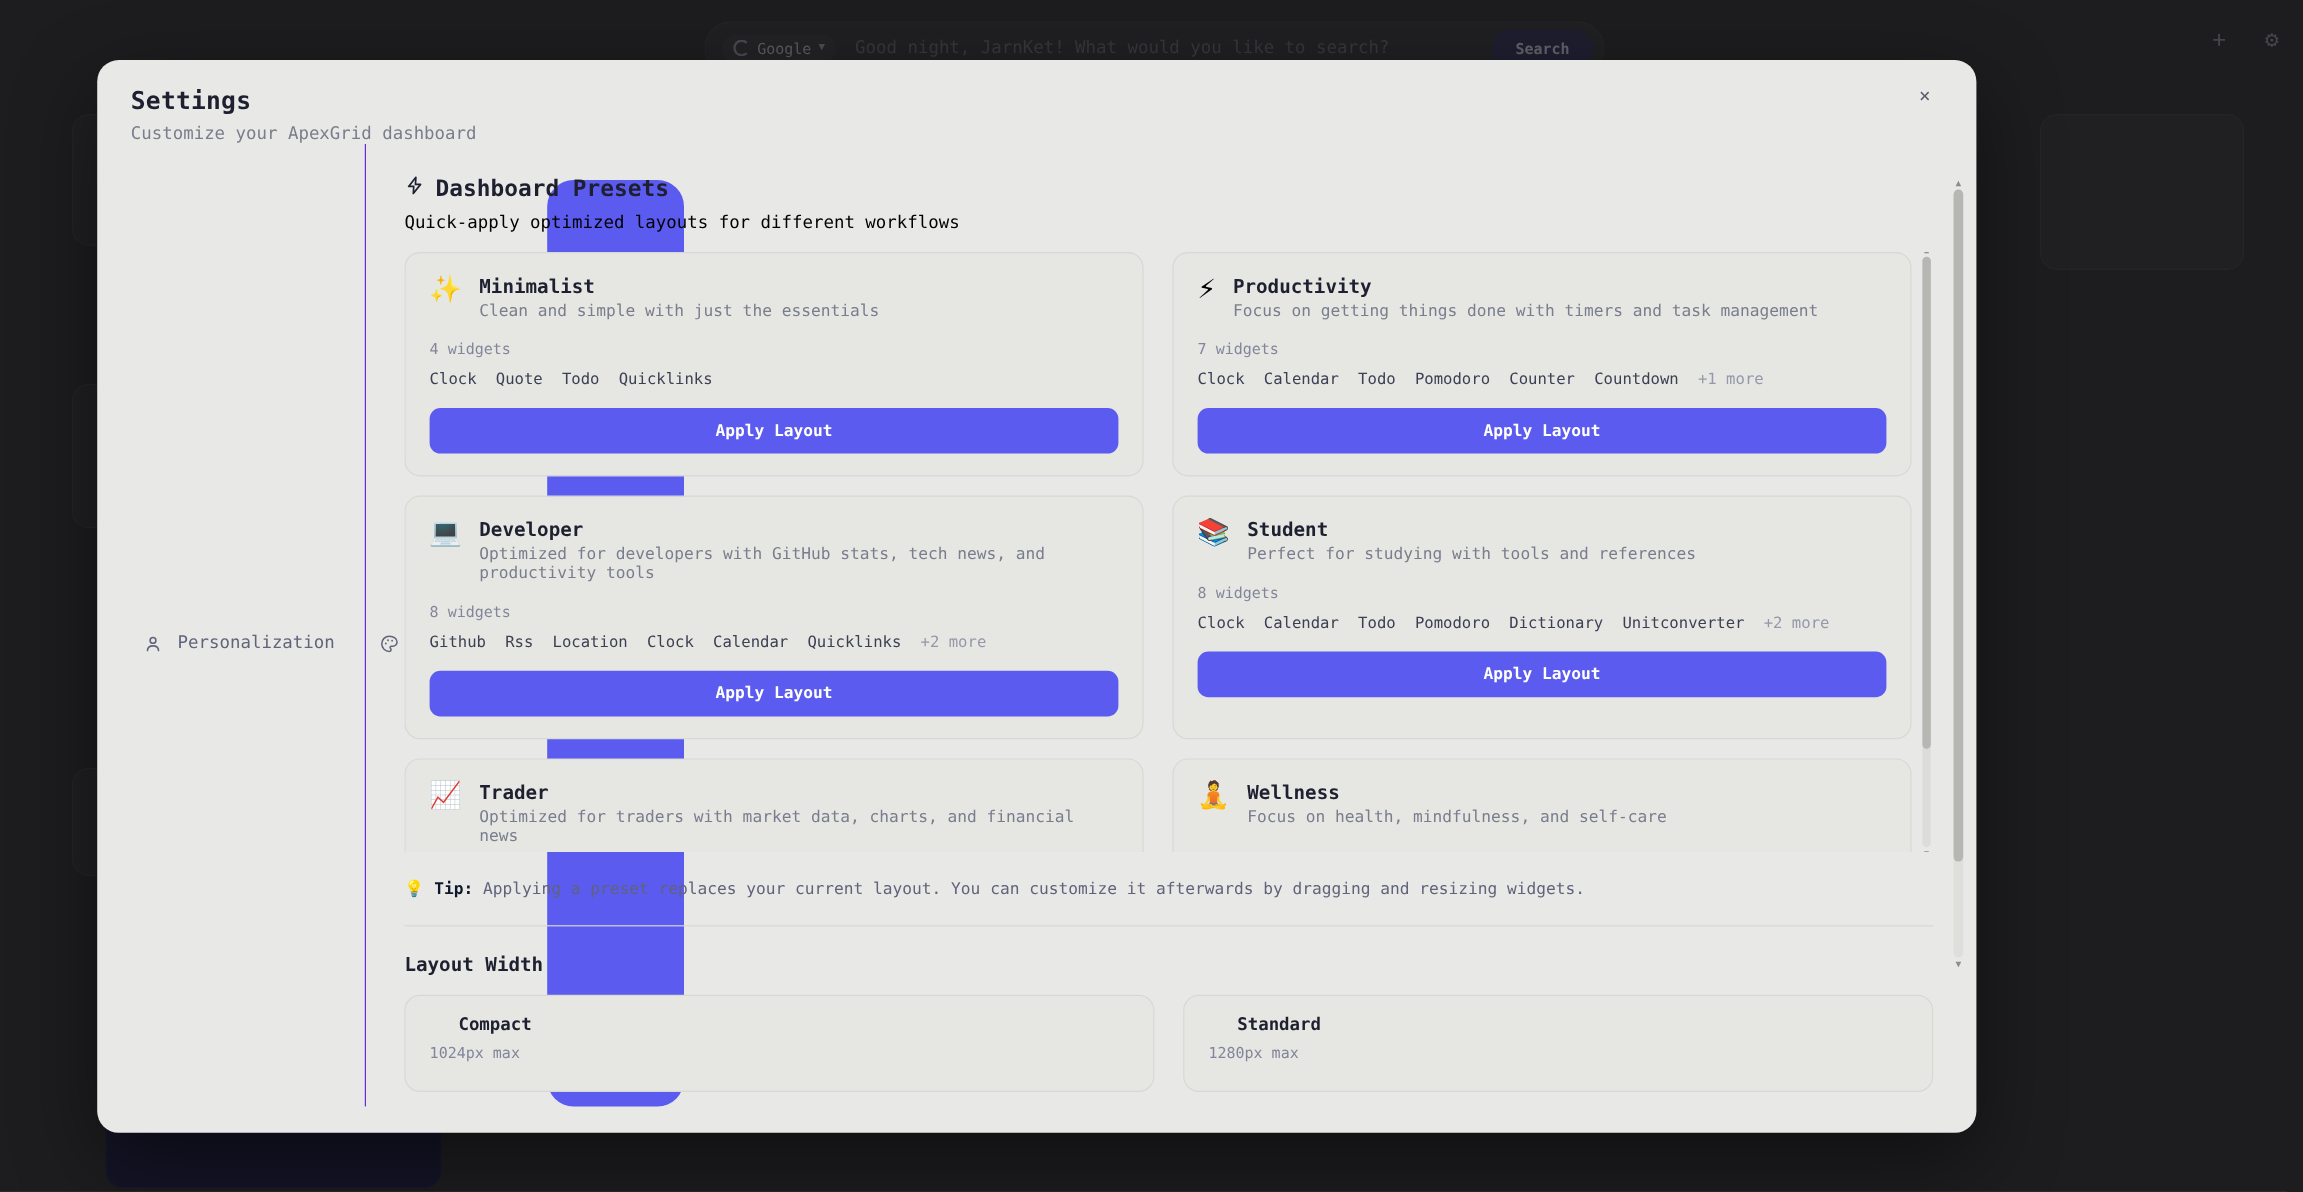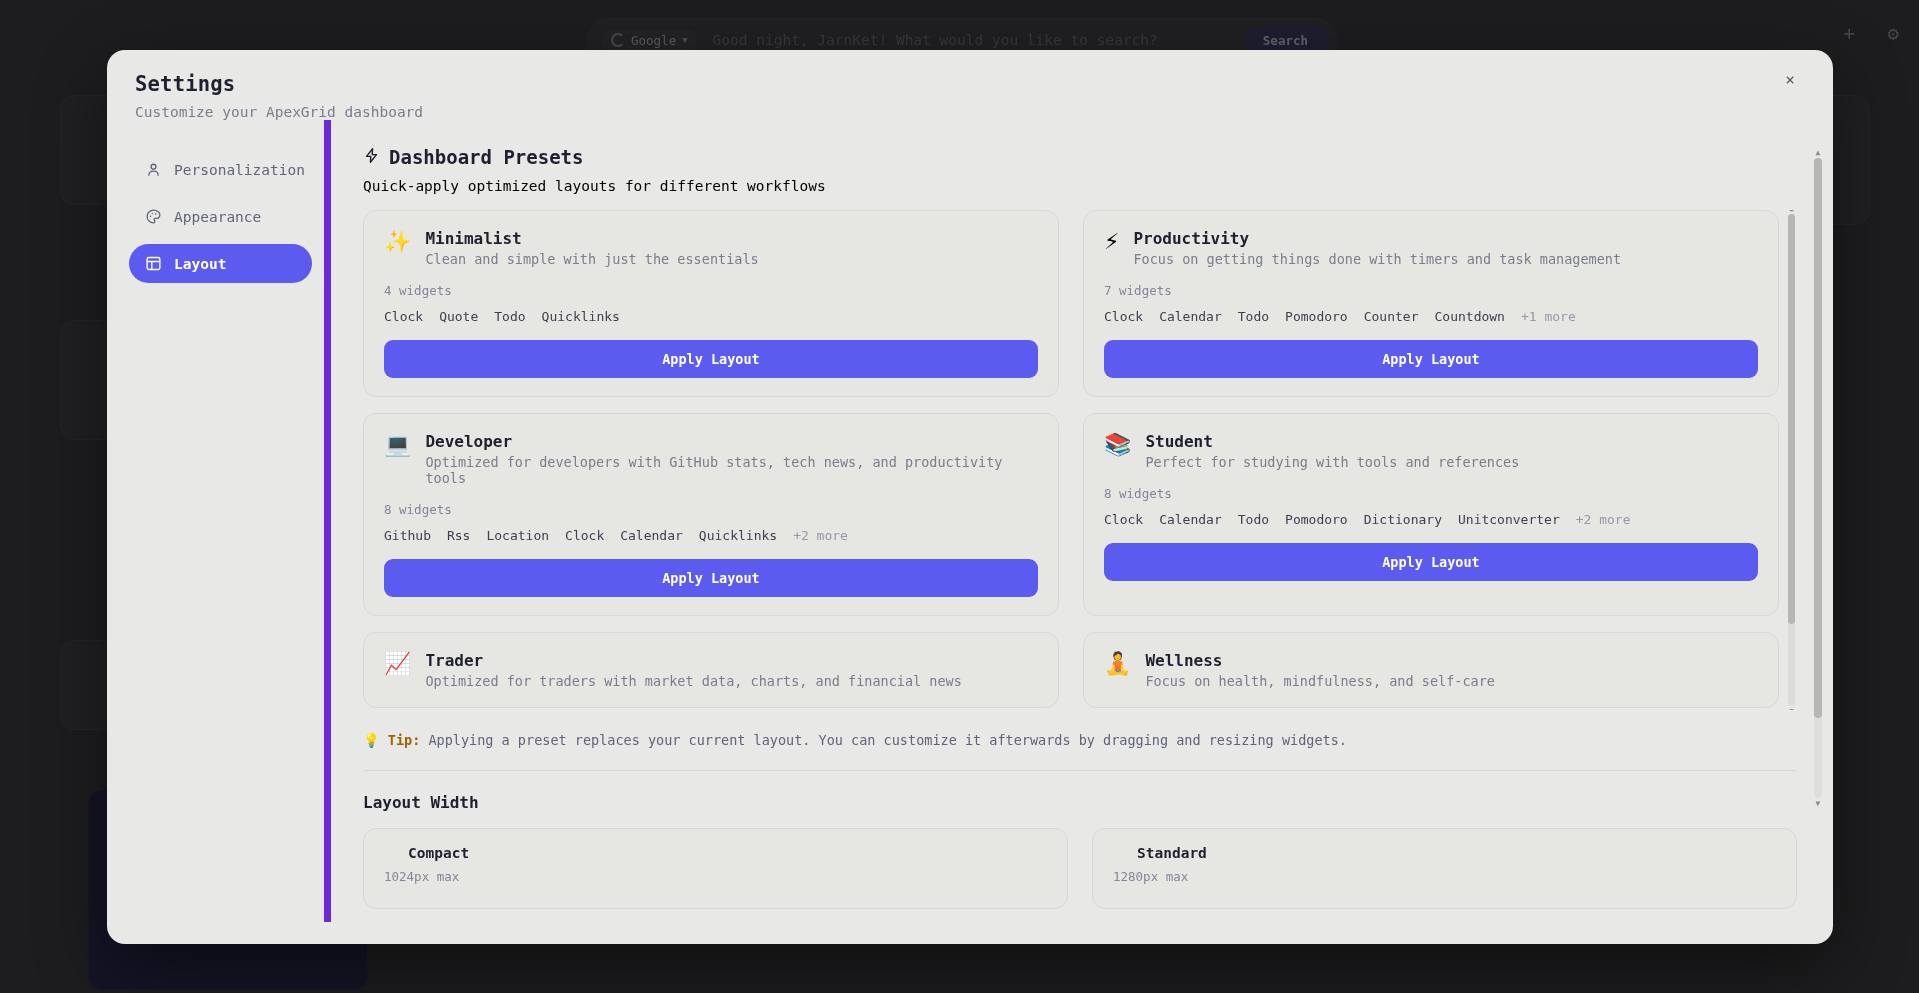--- a/index.html
+++ b/index.html
@@ -58,22 +58,22 @@
     position: absolute; border: 1px solid #39393c;
     border-radius: 14px; background: #313134;
   }
   .bg-ghost.dark { background: #1d1d3a; border-color: #23234a; }
 
   .scrim { position: absolute; inset: 0; background: rgba(10,10,12,.42); }
 
   
   #settings-modal {
     position: absolute;
-    left: 107px; top: 50px;
-    width: 1726px; height: 894px;
+    left: 81px; top: 50px;
+    width: 1566px; height: 894px;
     background: #e8e8e6;
     border-radius: 18px;
     box-shadow: 0 24px 70px rgba(0,0,0,.45);
     overflow: hidden;
   }
   .modal-header { position: relative; padding: 22px 28px 0 28px; }
   .modal-title { font-size: 20.5px; font-weight: 700; color: #1e2030; letter-spacing: .2px; }
   .modal-sub { font-size: 14.5px; color: #7a7d8c; margin-top: 8px; }
   .close-btn {
     position: absolute; top: 14px; right: 28px;
@@ -83,22 +83,22 @@
     background: transparent; border: none;
     font-family: inherit;
   }
 
   .modal-body { display: flex; height: 802px; padding-left: 18px; }
 
   
   #settings-sidebar {
     width: 206px; flex: 0 0 206px;
     padding: 30px 12px 0 4px;
-    border-right: 7px solid #6d28d9;
-    display: flex; flex-direction: column; gap: 8px;
+    border-right: 1px solid #6d28d9;
+    display: flex; flex-direction: row; gap: 8px;
   }
   .nav-item {
     display: flex; align-items: center; gap: 12px;
     padding: 11px 16px; border-radius: 22px;
     font-size: 14.5px; color: #62657a; cursor: pointer;
     background: transparent; border: none; width: 100%;
     font-family: inherit; text-align: left;
   }
   .nav-item.active { background: #5b5bef; color: #ffffff; font-weight: 700; }
   .nav-ico { width: 17px; height: 17px; flex: 0 0 17px; display: block; }
@@ -160,21 +160,21 @@
   }
   .inner-sb-arrow {
     position: absolute; left: 0; width: 7px; height: 8px;
     color: #8d8d8a; font-size: 7px; text-align: center; line-height: 8px;
   }
 
   .tip-row {
     display: flex; align-items: baseline; gap: 8px;
     font-size: 13.5px; color: #60637a; margin-top: 22px;
   }
-  .tip-row b { color: #a16207; }
+  .tip-row b { color: #0f172a; }
   .divider { border-top: 1px solid #d8d8d5; margin-top: 22px; }
 
   .width-title { font-size: 16px; font-weight: 700; color: #1e2030; margin-top: 22px; }
   .width-sub { font-size: 14px; color: #7a7d8c; margin-top: 10px; }
   .width-grid { display: grid; grid-template-columns: 1fr 1fr; gap: 24px; margin-top: 16px; }
   .width-card {
     border: 1px solid #d8d8d5; border-radius: 13px;
     background: #e6e6e3; padding: 16px 20px 24px 20px;
   }
   .width-name { font-size: 14.5px; font-weight: 700; color: #1e2030; margin-left: 24px; }

